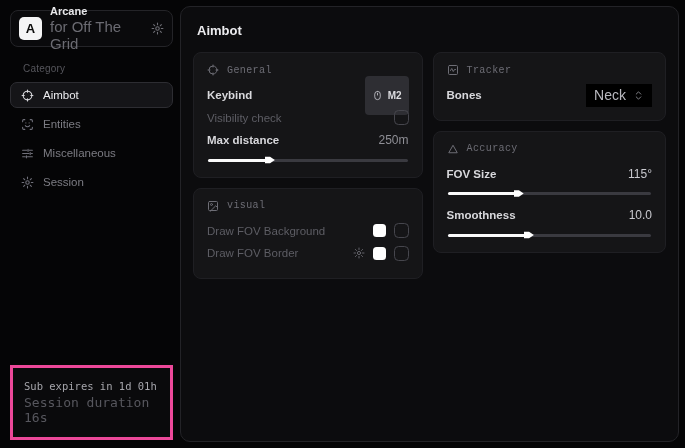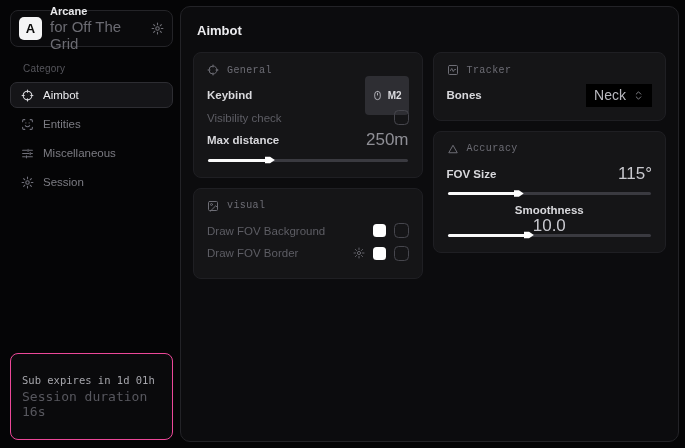--- a/index.html
+++ b/index.html
@@ -40,22 +40,22 @@
     font-size:11.5px; color:#7c7c83; cursor:pointer;
   }
   .nav-item .nav-icon { color:#70707a; }
   .nav-item.active {
     background:#151518; border-color:#2d2d32; color:#ececef;
   }
   .nav-item.active .nav-icon { color:#d9d9dd; }
 
   .session-card {
     position:absolute; left:0; bottom:0; width:163px;
-    border:1px solid #ec4899; border-radius:8px;
-    padding:20px 11px; background:#0a0a0c;
+    border:3px solid #ec4899; border-radius:0;
+    padding:12px 11px; background:#0a0a0c;
   }
   .session-line1 { font-family:"DejaVu Sans Mono", monospace; font-size:10.5px; color:#a6a6ac; margin-bottom:3px; }
   .session-line2 { font-family:"DejaVu Sans Mono", monospace; font-size:13px; color:#57575e; }
 
   
   .panel {
     position:absolute; left:180px; top:6px; width:499px; height:436px;
     background:#0c0c0e; border:1px solid #232327; border-radius:10px;
     padding:14px 12px;
   }
@@ -77,21 +77,21 @@
     margin-bottom:8px;
   }
   .card-header .hdr-icon { color:#6d6d75; }
 
   .row {
     display:flex; align-items:center; justify-content:space-between;
     height:22.5px;
   }
   .row-label { font-size:11.5px; color:#d8d8dc; font-weight:600; }
   .row-label.muted { color:#5d5d64; font-weight:normal; }
-  .row-value { font-size:17px; color:#8f8f96; }
+  .row-value { font-size:12px; color:#8f8f96; }
   .row-value.bright { color:#c9c9cf; }
   .row-controls { display:flex; align-items:center; gap:8px; }
 
   .checkbox {
     width:15px; height:15px; border-radius:4.5px;
     border:1.5px solid #46464d; background:transparent; cursor:pointer; flex:none;
   }
   .swatch {
     width:13px; height:13px; border-radius:3.5px; cursor:pointer; flex:none;
   }
@@ -312,21 +312,21 @@
         <div class="row">
           <span class="row-label">FOV Size</span>
           <span class="row-value bright">115°</span>
         </div>
         <div class="slider">
           <div class="fill" style="width: 34%;">
             <div class="thumb"></div>
           </div>
         </div>
 
-        <div class="row" style="margin-top:9px;flex-direction:column;">
+        <div class="row" style="margin-top:9px;">
           <span class="row-label">Smoothness</span>
           <span class="row-value bright">10.0</span>
         </div>
         <div class="slider">
           <div class="fill" style="width: 39%;">
             <div class="thumb"></div>
           </div>
         </div>
       </section>
     </div>

